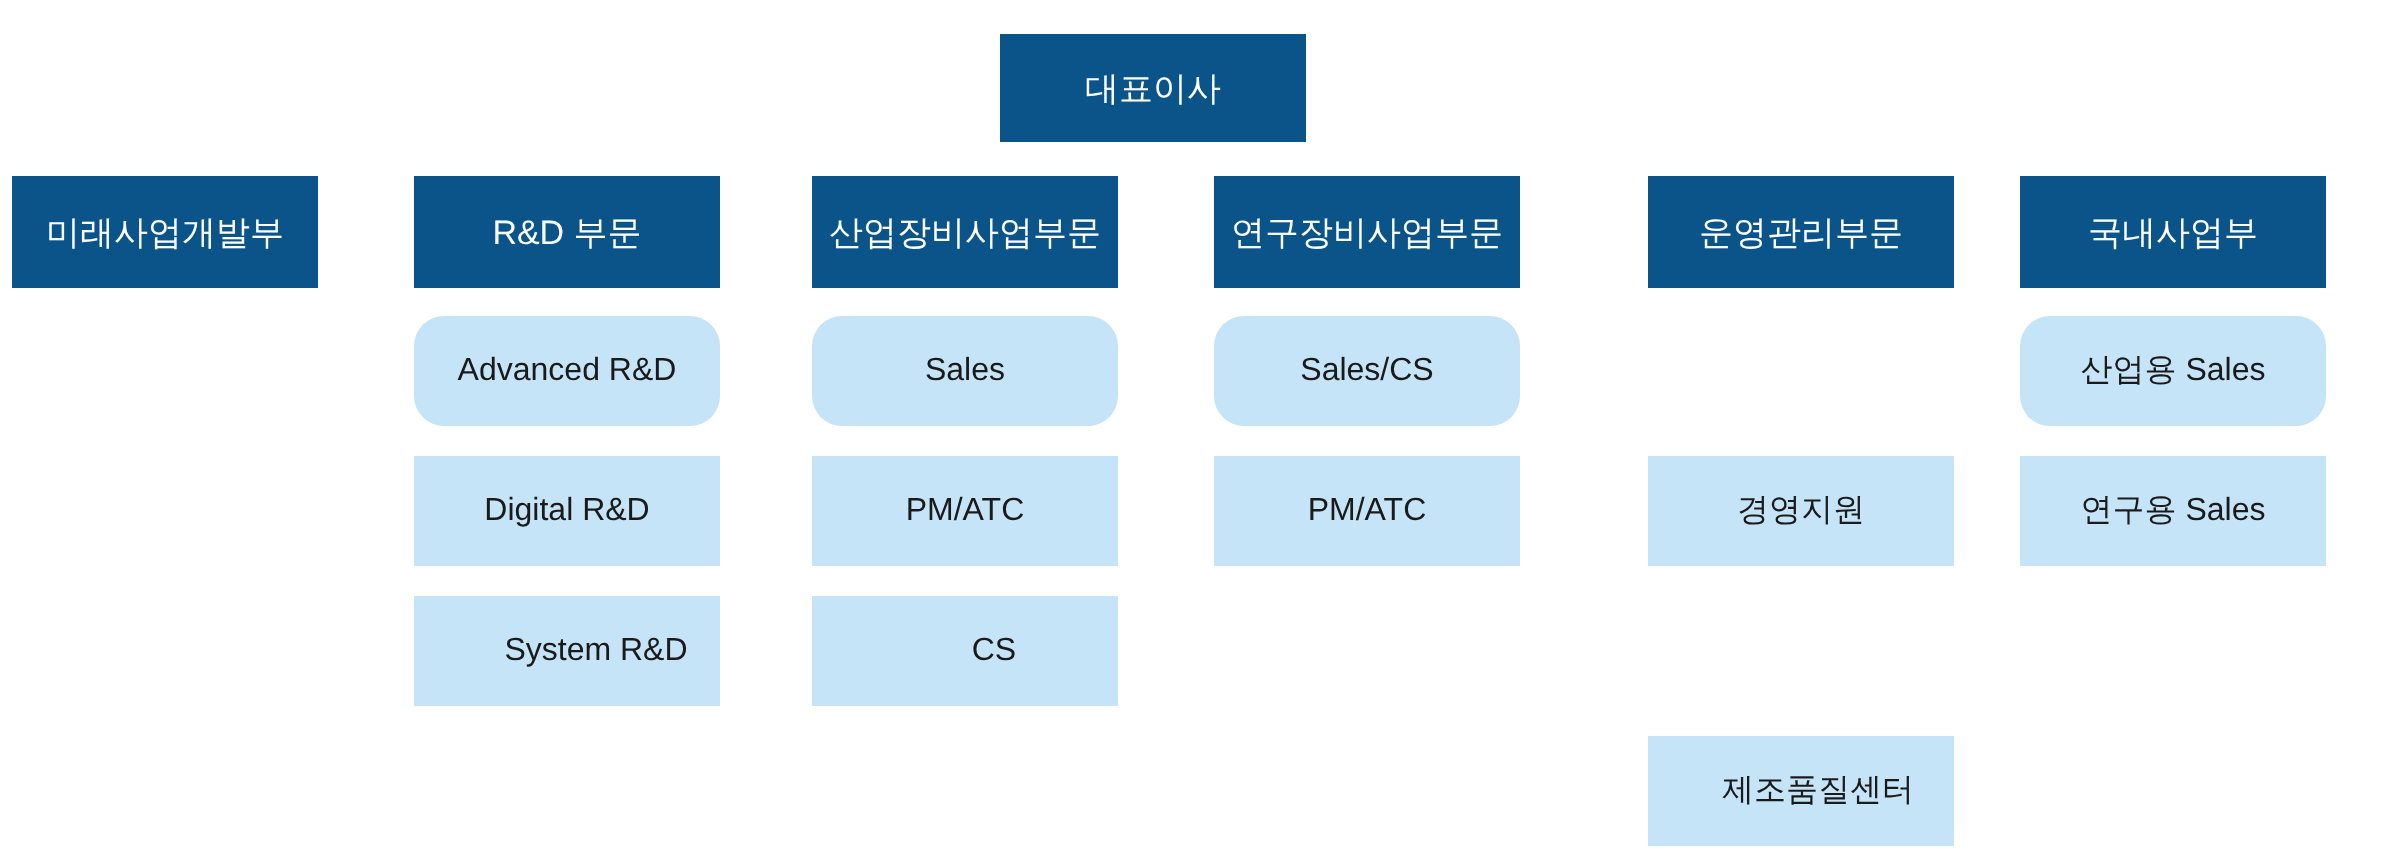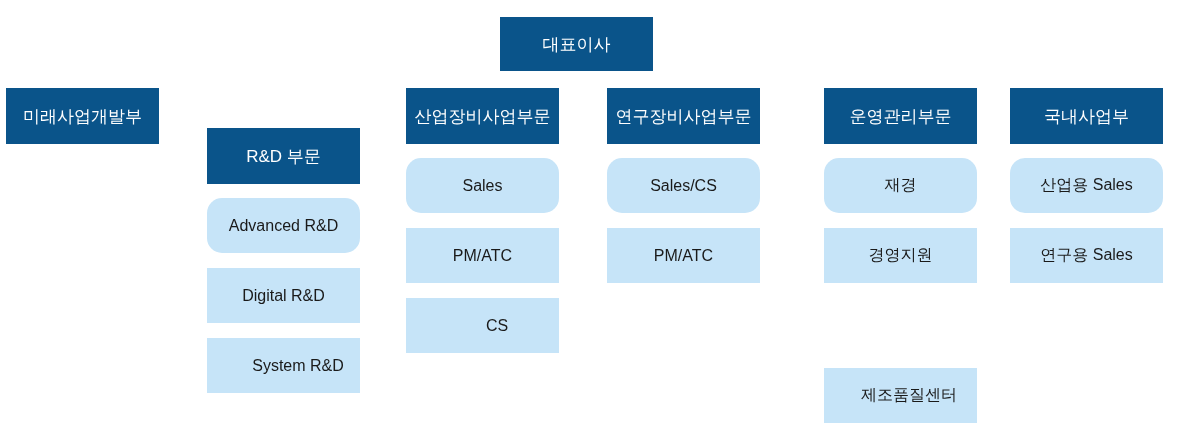--- a/index.html
+++ b/index.html
@@ -32,21 +32,21 @@
     height: 56px;
     font-size: 17px;
   }
   .child {
     background: var(--child-bg, #C6E4F8);
     color: var(--child-text, #1A1A1A);
     font-size: 16px;
   }
   .root { left: 500px; top: 17px; height: 54px; }
   .c1 { left: 6px; }
-  .c2 { left: 207px; margin-top: 40px; }
+  .c2 { left: 207px; }
   .c3 { left: 406px; }
   .c4 { left: 607px; text-align: right; }
   .c5 { left: 824px; }
   .c6 { left: 1010px; }
   .r2 { top: 88px; }
   .r3 { top: 158px; border-radius: 15px; }
   .r4 { top: 228px; }
   .r5 { top: 298px; padding-left: 29px; }
   .r6 { top: 368px; padding-left: 17px; }
 </style>
@@ -68,20 +68,19 @@
   <div class="box child c2 r4">Digital R&amp;D</div>
   <div class="box child c2 r5">System R&amp;D</div>
 
   <div class="box child c3 r3">Sales</div>
   <div class="box child c3 r4">PM/ATC</div>
   <div class="box child c3 r5">CS</div>
 
   <div class="box child c4 r3">Sales/CS</div>
   <div class="box child c4 r4">PM/ATC</div>
 
-  <div class="box child c5 r3">재경</div>
   <div class="box child c5 r4">경영지원</div>
   <div class="box child c5 r6">제조품질센터</div>
 
   <div class="box child c6 r3">산업용 Sales</div>
   <div class="box child c6 r4">연구용 Sales</div>
 
 </div>
 
 </body></html>

